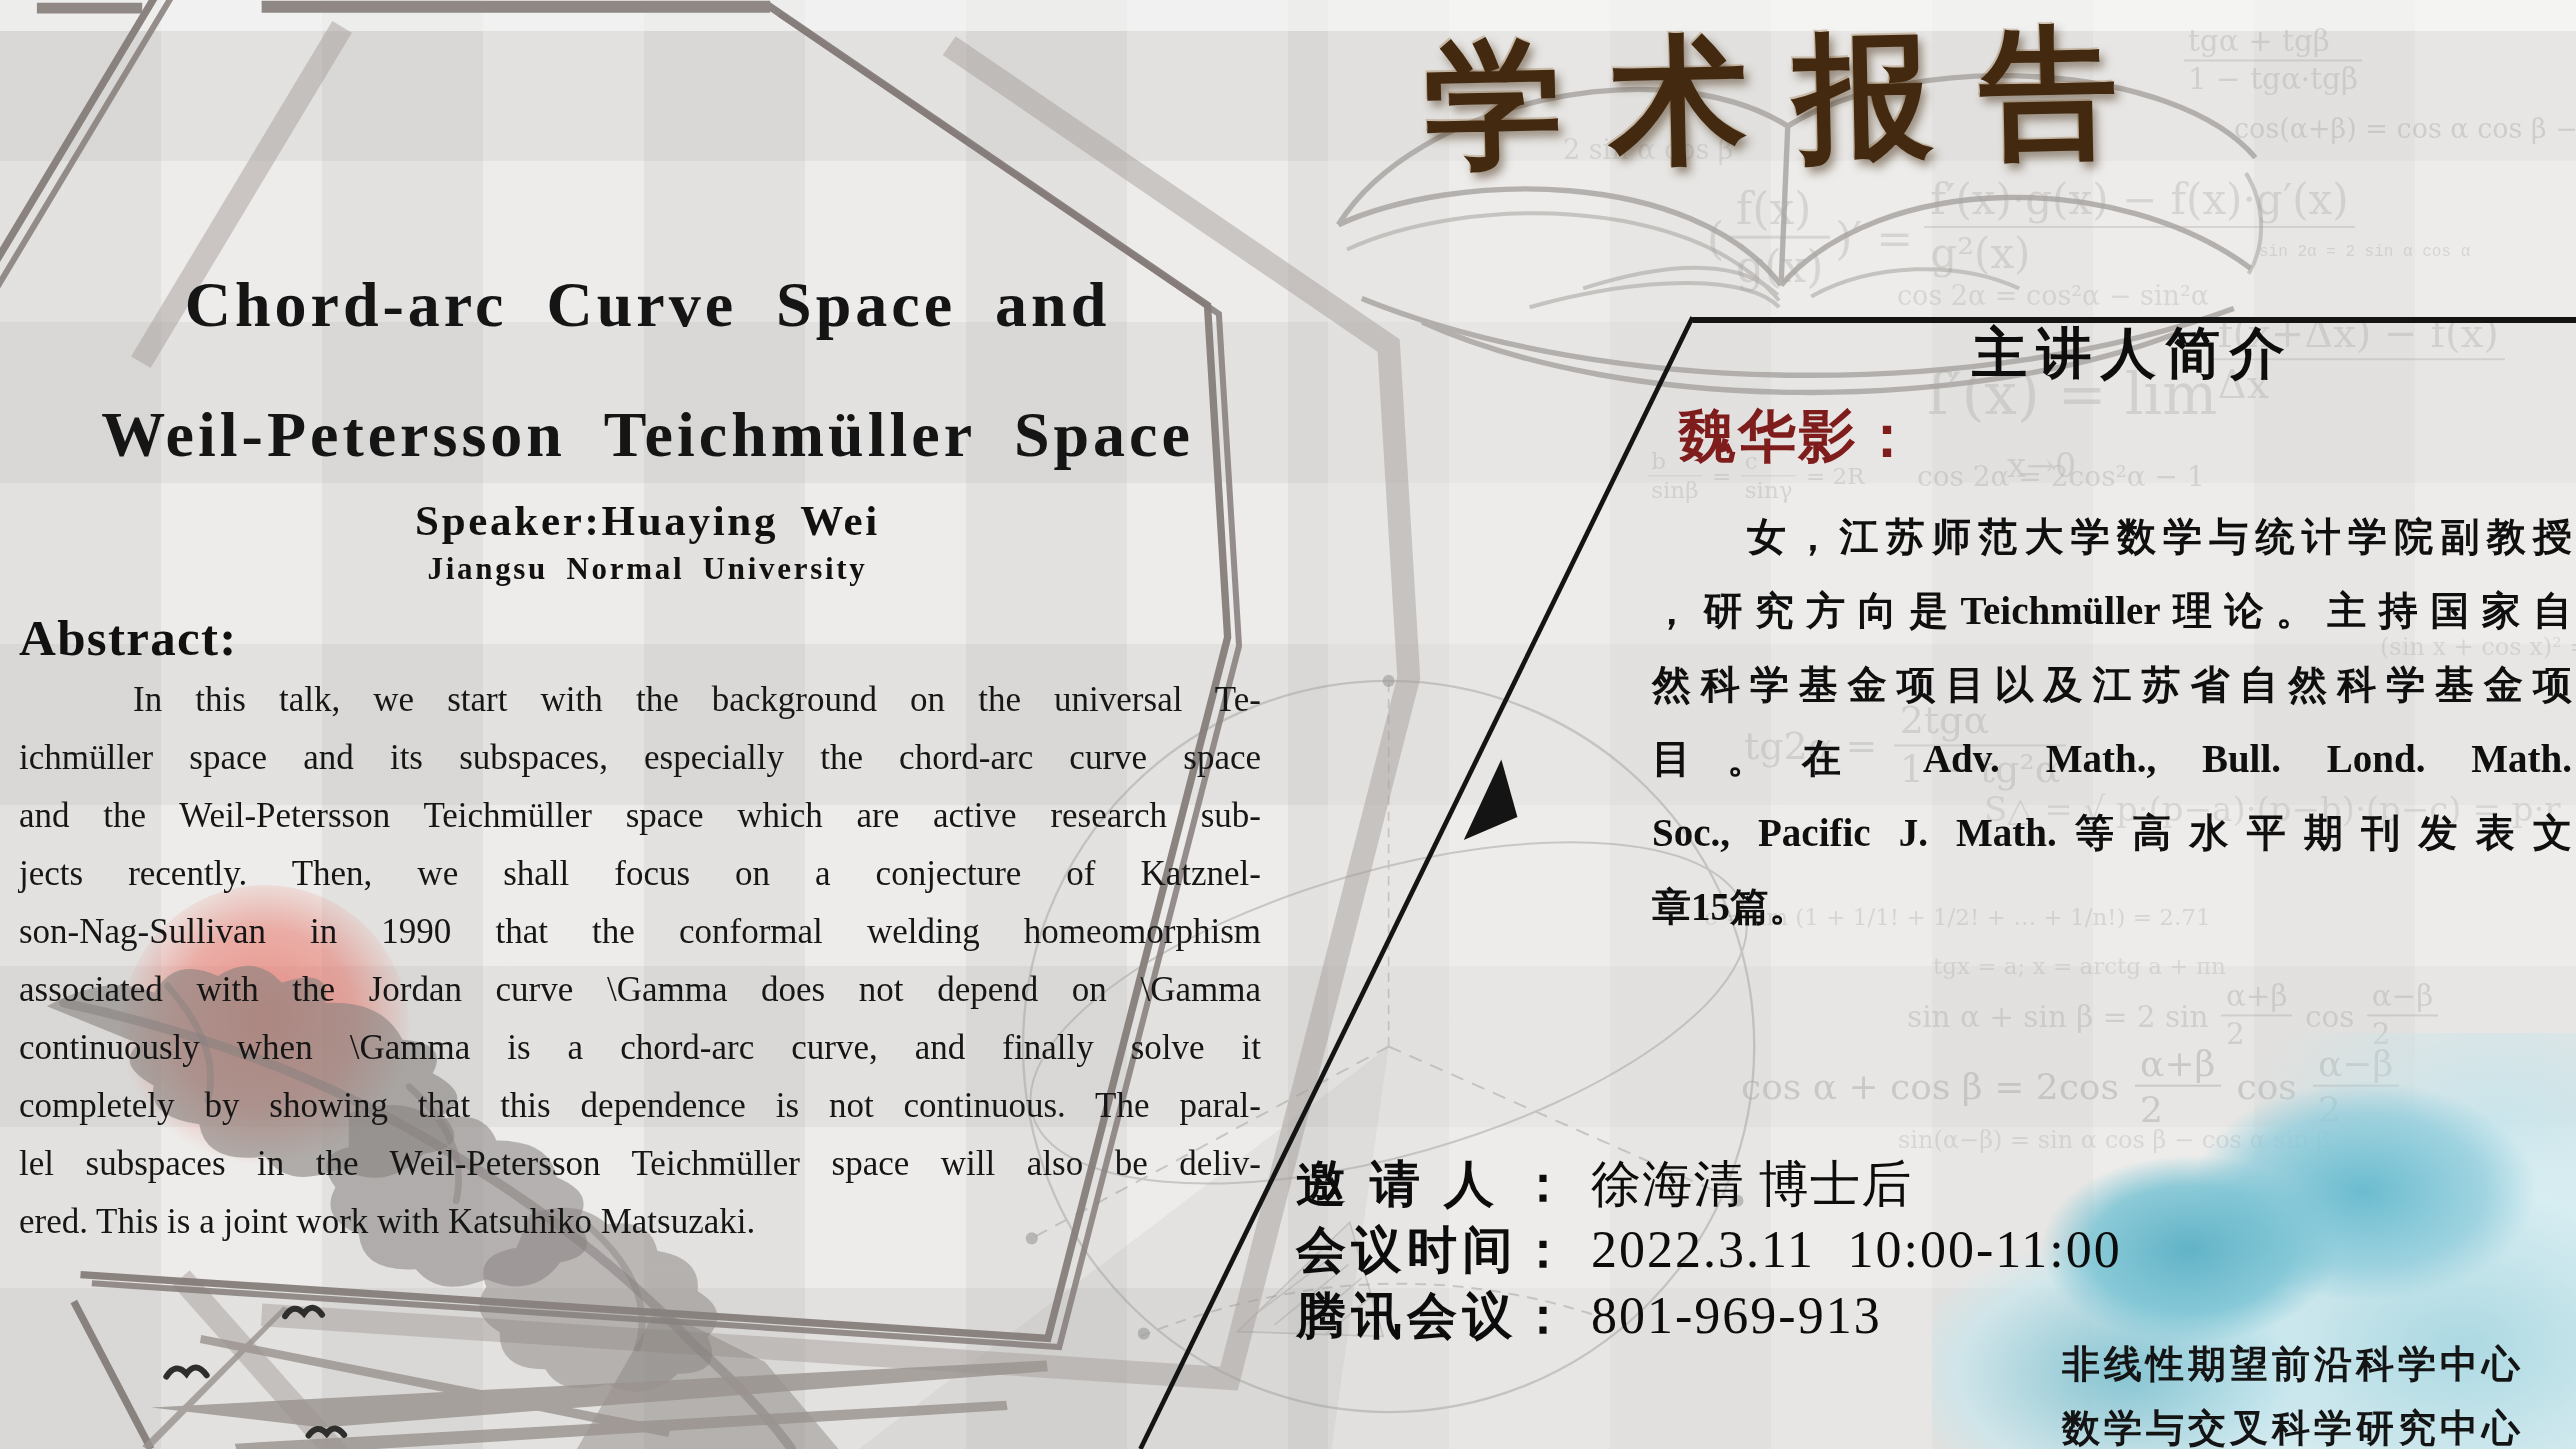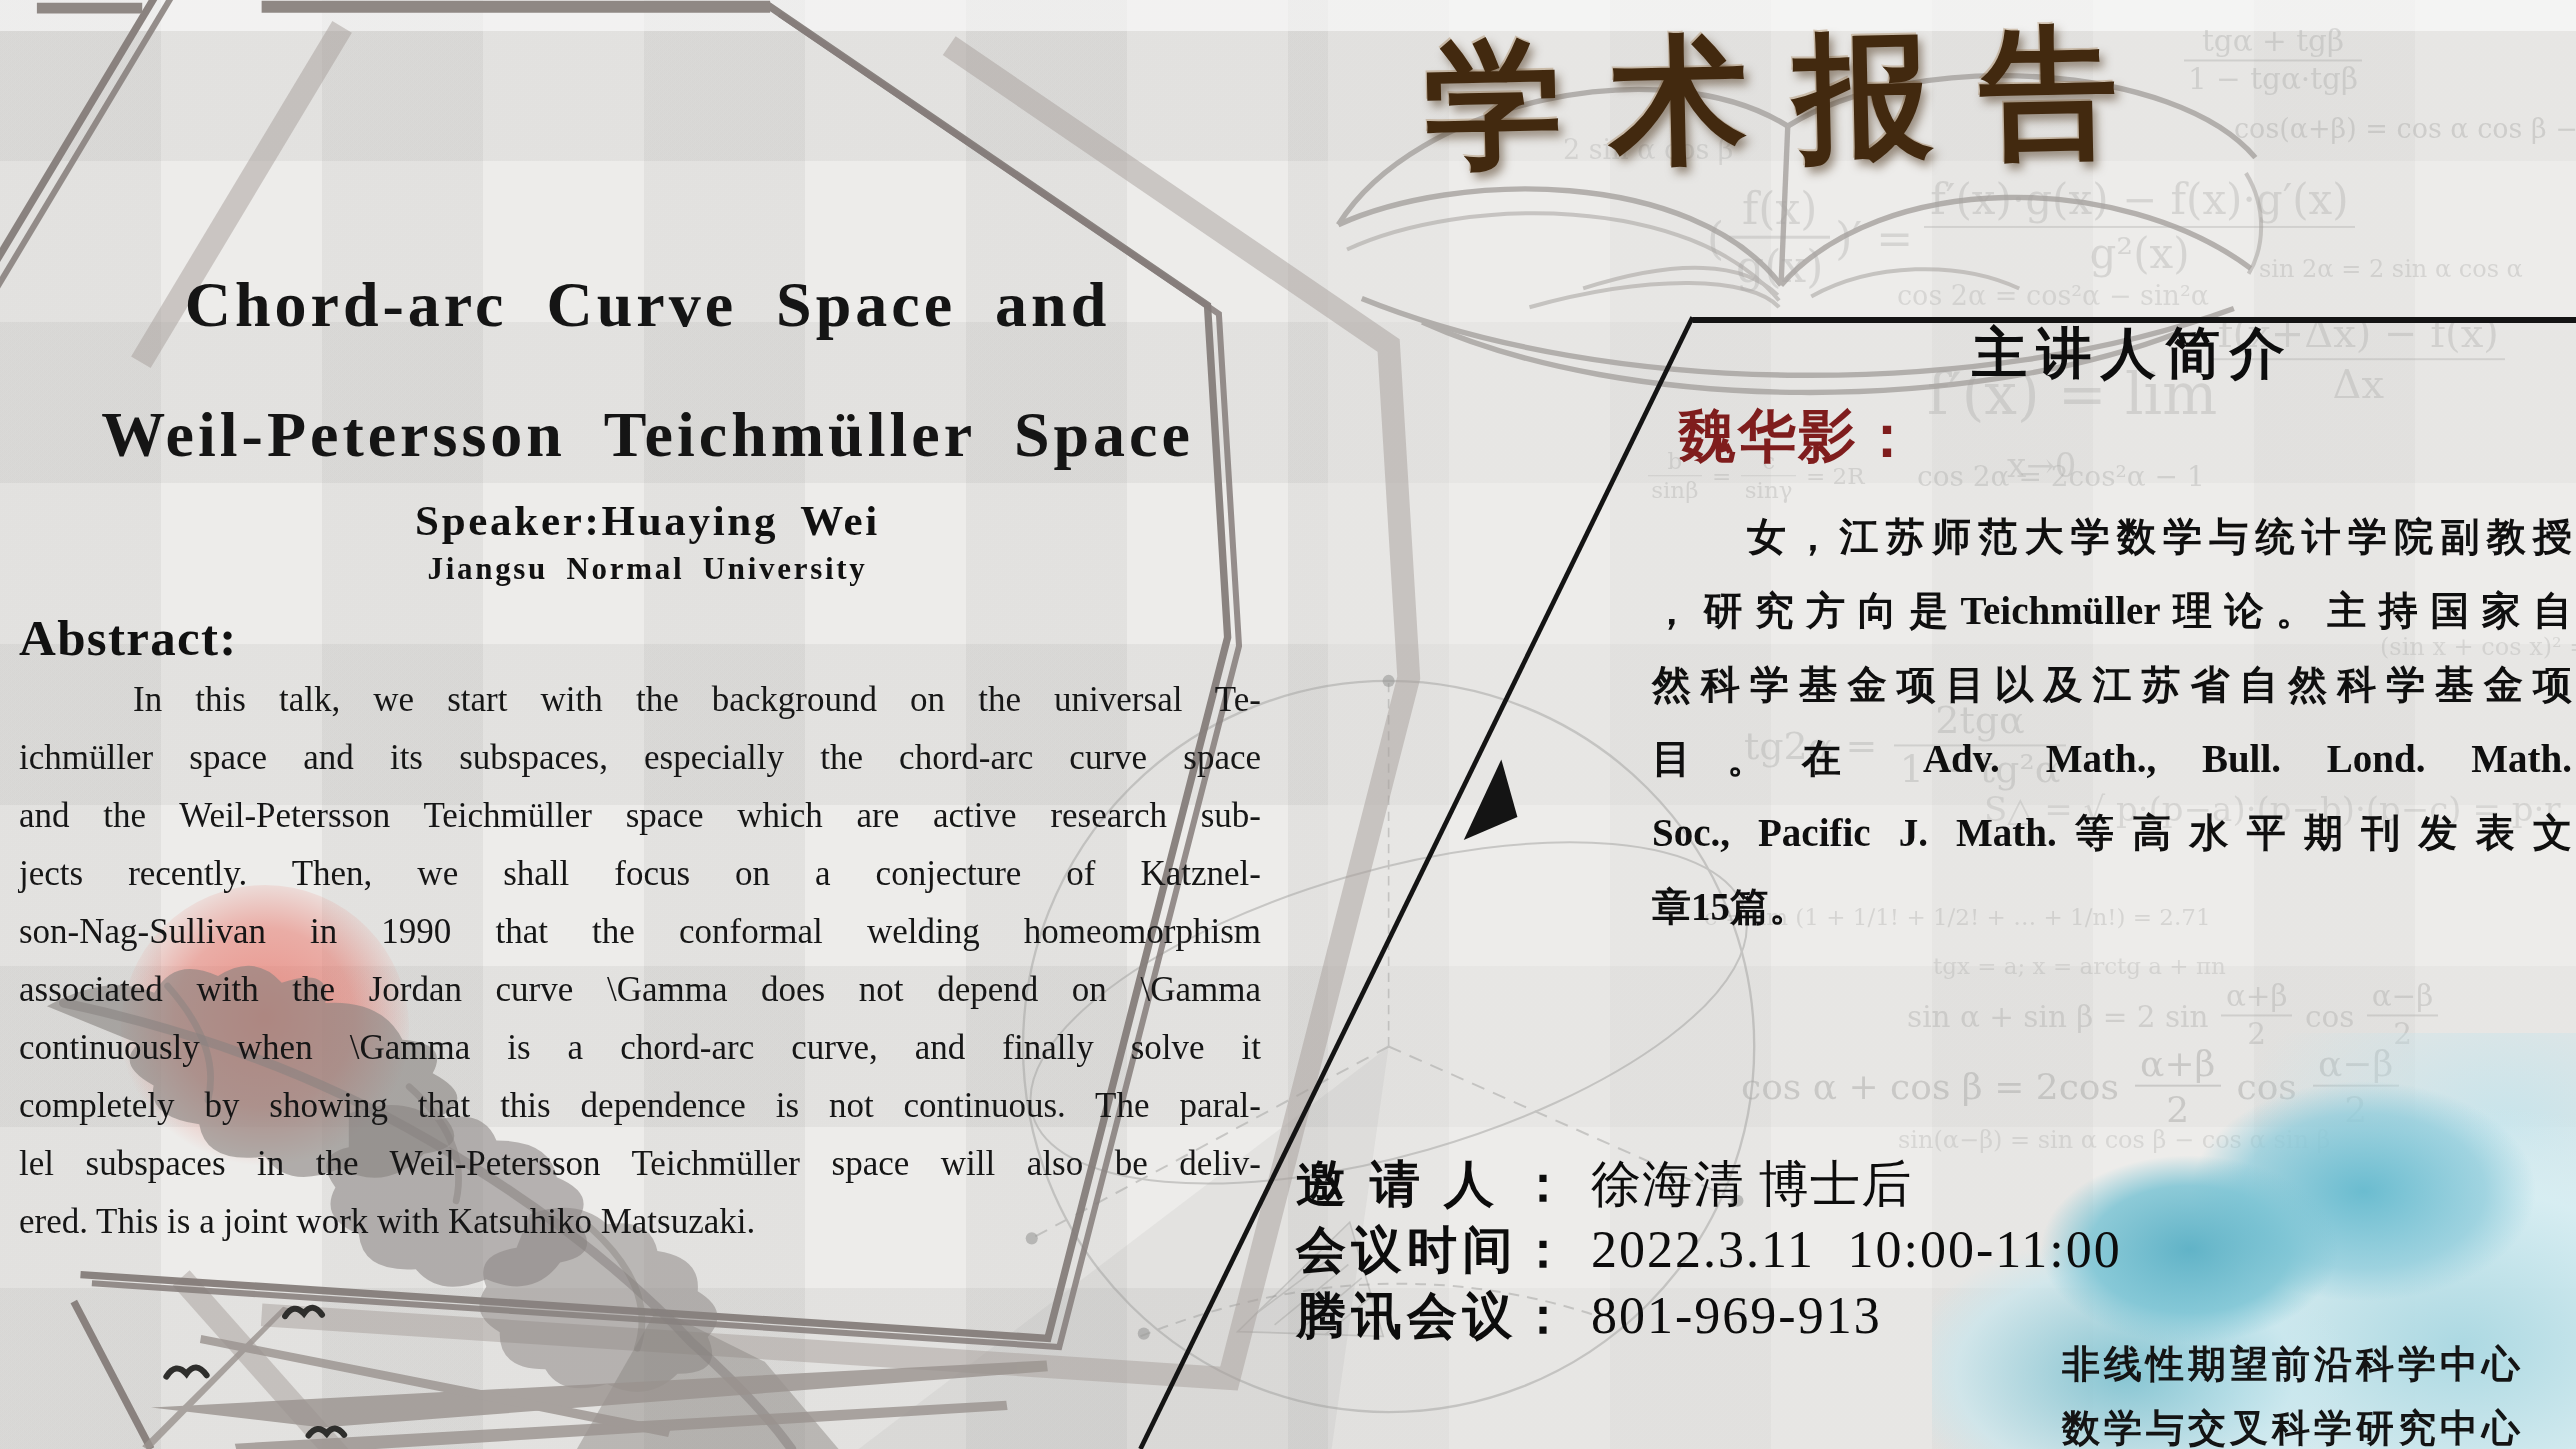--- a/index.html
+++ b/index.html
@@ -10,21 +10,21 @@
     background-image:
       repeating-linear-gradient(0deg, rgba(120,120,118,.05) 0 161px, rgba(255,255,255,0) 161px 322px),
       repeating-linear-gradient(90deg, rgba(120,120,118,.05) 0 161px, rgba(255,255,255,0) 161px 322px);}
   .checker-left{position:absolute;left:0;top:0;width:1328px;height:1449px;pointer-events:none;
     background-image:
       repeating-linear-gradient(0deg, rgba(110,110,108,.04) 0 161px, rgba(255,255,255,0) 161px 322px),
       repeating-linear-gradient(90deg, rgba(110,110,108,.04) 0 161px, rgba(255,255,255,0) 161px 322px);}
   .topband{position:absolute;left:0;top:0;width:2576px;height:31px;background:rgba(255,255,255,.55);}
 
   .formula{position:absolute;white-space:nowrap;color:#a0a09e;font-family:"DejaVu Serif",serif;}
-  .frac{display:inline-block;vertical-align:middle;text-align:center;margin:0 .12em;transform:translateY(-.12em);}
+  .frac{display:inline-block;vertical-align:middle;text-align:left;margin:0 .12em;transform:translateY(-.12em);}
   .frac .n{display:block;border-bottom:.07em solid currentColor;padding:0 .15em .04em;}
   .frac .d{display:block;padding:.04em .15em 0;}
 
   svg{position:absolute;left:0;top:0;}
 
   .sun{position:absolute;left:121px;top:885px;width:288px;height:288px;border-radius:50%;
     background:radial-gradient(circle at 50% 46%, rgba(231,110,98,.72) 0%, rgba(231,110,98,.5) 42%, rgba(231,110,98,0) 70%);}
 
   .wave{position:absolute;left:1932px;top:1033px;width:644px;height:416px;
     background:
@@ -75,21 +75,21 @@
   <div class="checker"></div>
   <div class="checker-left"></div>
   <div class="topband"></div>
 
   <div>
       <div class="formula" style="left: 2180px; top: 28px; font-size: 29.5px; opacity: 0.32;"><span class="frac"><span class="n">tgα + tgβ</span><span class="d">1 − tgα·tgβ</span></span></div>
       <div class="formula" style="left: 2234px; top: 113px; font-size: 27px; opacity: 0.35;"><span>cos(α+β) = cos α cos β − sin α sin β</span></div>
       <div class="formula" style="left: 1563px; top: 134px; font-size: 27px; opacity: 0.28;"><span>2 sin α cos β</span></div>
       <div class="formula" style="left: 1707px; top: 188px; font-size: 44px; opacity: 0.3;"><span>(</span><span class="frac"><span class="n">f(x)</span><span class="d">g(x)</span></span><span>)′ =</span></div>
       <div class="formula" style="left: 1919px; top: 180px; font-size: 42px; opacity: 0.3;"><span class="frac"><span class="n">f′(x)·g(x) − f(x)·g′(x)</span><span class="d">g²(x)</span></span></div>
-      <div class="formula" style="left: 2259px; top: 255px; font-size: 24px; opacity: 0.3;"><span>sin 2α = 2 sin α cos α</span></div>
+      <div class="formula" style="left: 2259px; top: 243px; font-size: 16px; opacity: 0.3; font-family: Liberation Mono, monospace;"><span>sin 2α = 2 sin α cos α</span></div>
       <div class="formula" style="left: 1897px; top: 280px; font-size: 27px; opacity: 0.28;"><span>cos 2α = cos²α − sin²α</span></div>
       <div class="formula" style="left: 1927px; top: 360px; font-size: 58px; opacity: 0.3;"><span>f′(x) = lim</span></div>
       <div class="formula" style="left: 2007px; top: 445px; font-size: 34px; opacity: 0.3;"><span>x→0</span></div>
       <div class="formula" style="left: 2207px; top: 315px; font-size: 40px; opacity: 0.3;"><span class="frac"><span class="n">f(x+Δx) − f(x)</span><span class="d">Δx</span></span></div>
       <div class="formula" style="left: 1645px; top: 451px; font-size: 23px; opacity: 0.3;"><span class="frac"><span class="n">b</span><span class="d">sinβ</span></span><span> = </span><span class="frac"><span class="n">c</span><span class="d">sinγ</span></span><span> = 2R</span></div>
       <div class="formula" style="left: 1917px; top: 460px; font-size: 28px; opacity: 0.32;"><span>cos 2α = 2cos²α − 1</span></div>
       <div class="formula" style="left: 2380px; top: 633px; font-size: 24px; opacity: 0.28;"><span>(sin x + cos x)² = 1 + sin 2x</span></div>
       <div class="formula" style="left: 1744px; top: 703px; font-size: 38px; opacity: 0.32;"><span>tg2α = </span><span class="frac"><span class="n">2tgα</span><span class="d">1 − tg²α</span></span></div>
       <div class="formula" style="left: 1984px; top: 789px; font-size: 34px; opacity: 0.28;"><span>S△ = √ p·(p−a)·(p−b)·(p−c) = p·r</span></div>
       <div class="formula" style="left: 1704px; top: 904px; font-size: 23px; opacity: 0.3;"><span>e = lim (1 + 1∕1! + 1∕2! + … + 1∕n!) = 2.71</span></div>

